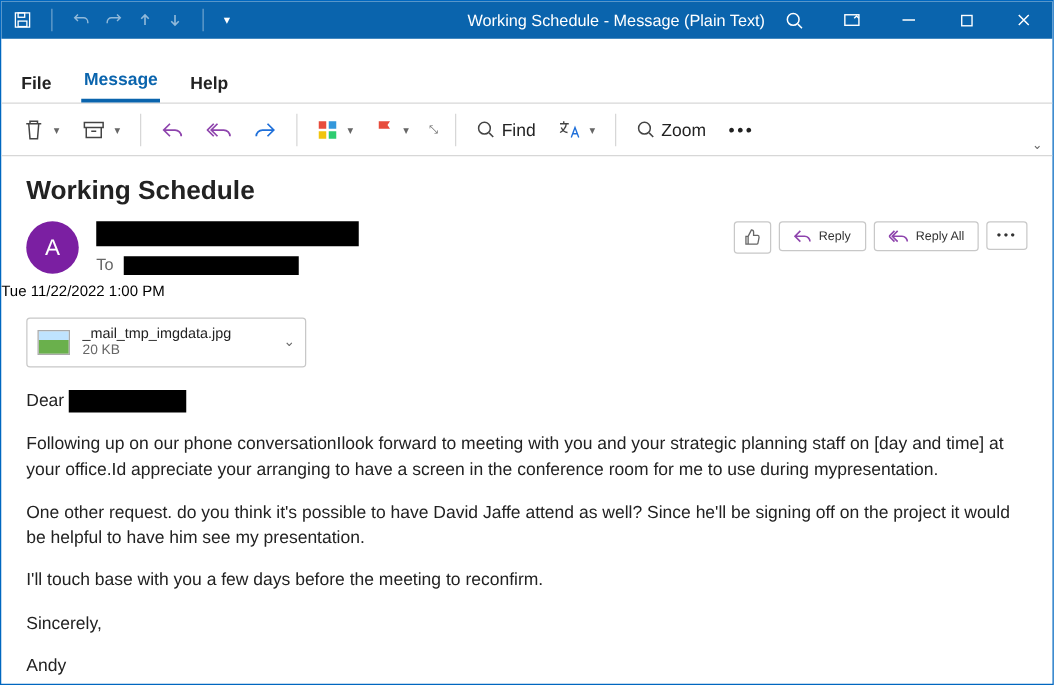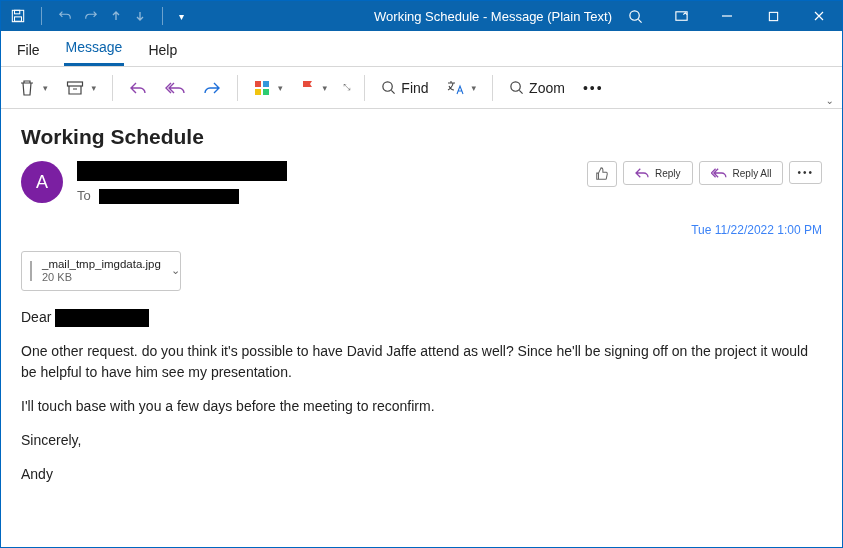--- a/index.html
+++ b/index.html
@@ -5,21 +5,21 @@
   * { box-sizing: border-box; margin: 0; padding: 0; }
   body { font-family: "Segoe UI", Arial, sans-serif; font-size: 14px; color: #222; background: #fff; width: 843px; height: 548px; border: 1px solid #0067c0; overflow: hidden; }
   
   .titlebar { background: #0a64ad; height: 30px; display: flex; align-items: center; color: #fff; font-size: 12px; }
   .titlebar .qat { display: flex; align-items: center; gap: 12px; padding-left: 10px; }
   .titlebar .qat-sep { width: 1px; height: 18px; background: rgba(255,255,255,.4); margin: 0 4px; }
   .titlebar .title { flex: 1; text-align: right; font-size: 13px; }
   .titlebar .wincontrols { display: flex; align-items: center; gap: 0; }
   .titlebar .wincontrols div { width: 46px; height: 30px; display: flex; align-items: center; justify-content: center; }
   
-  .menubar { height: 36px; border-bottom: 1px solid #d7d7d7; display: flex; align-items: flex-end; padding: 0 14px; gap: 22px; font-size: 14px; }
+  .menubar { height: 52px; border-bottom: 1px solid #d7d7d7; display: flex; align-items: flex-end; padding: 0 14px; gap: 22px; font-size: 14px; font-weight: bold; }
   .menuitem { padding: 6px 2px 8px 2px; color: #222; }
   .menuitem.active { color: #0a64ad; border-bottom: 3px solid #0a64ad; padding-bottom: 8px; }
   
   .ribbon { height: 42px; border-bottom: 1px solid #d7d7d7; display: flex; align-items: center; padding: 0 12px; gap: 6px; position: relative; }
   .ribbon .sep { width: 1px; height: 26px; background: #d7d7d7; margin: 0 4px; }
   .ribbon-btn { display: flex; align-items: center; gap: 5px; padding: 4px 6px; font-size: 14px; color: #222; }
   .ribbon .launcher { font-size: 9px; color: #666; padding: 2px 4px; }
   .caret { font-size: 9px; color: #666; margin-left: 3px; }
   .ribbon .expand { position:absolute; right:8px; bottom:2px; font-size:10px; color:#666;}
   
@@ -27,24 +27,24 @@
   
   .headerblock { display: flex; padding: 6px 20px 0 20px; gap: 14px; }
   .avatar { width: 42px; height: 42px; border-radius: 50%; background: #7b1fa2; color: #fff; display: flex; align-items: center; justify-content: center; font-size: 18px; flex-shrink: 0; }
   .fromto { flex: 1; }
   .redactbar { background: #000; display: inline-block; }
   .tolabel { font-size: 13px; color: #666; }
   
   .actionrow { display: flex; gap: 6px; align-items: flex-start; }
   .actbtn { border: 1px solid #c8c8c8; border-radius: 3px; padding: 5px 11px; font-size: 10px; display: flex; align-items: center; gap: 6px; color: #333; }
   .actbtn.sm { padding: 5px 7px; }
-  .datetime { text-align: right; font-size: 12px; color: #3b82f6; padding: 6px 20px 0 0; margin-top: 13px; }
+  .datetime { font-size: 12px; color: #000000; padding: 6px 20px 0 0; }
   
   .attachbox { margin: 14px 20px 6px 20px; display:inline-flex; }
-  .attach { border: 1px solid #c8c8c8; border-radius: 3px; display: flex; align-items: center; padding: 5px 8px; gap: 10px; width: 160px; }
+  .attach { border: 1px solid #c8c8c8; border-radius: 3px; display: flex; align-items: center; padding: 5px 8px; gap: 10px; width: 224px; }
   .attach .thumb { width: 26px; height: 20px; background: linear-gradient(#bfe3ff 40%, #6ab04c 40%); border: 1px solid #aaa; }
   .attach .meta { font-size: 11.5px; line-height: 1.25; flex:1;}
   .attach .chev { color:#666; font-size:11px;}
   
   .body { padding: 10px 20px; font-size: 14px; line-height: 1.45; }
   .body p { margin-bottom: 14px; }
   
   svg { display: block; }
 </style>
 </head>
@@ -249,20 +249,21 @@
     <div class="chev">⌄</div>
   </div>
 </div>
 
 
 <div class="body">
   <p>
     <span>Dear</span>
     <span class="redactbar" style="width:94px;height:18px;vertical-align:middle;"></span>
   </p>
+  <p>Following up on our phone conversationIlook forward to meeting with you and your strategic planning staff on [day and time] at your office.Id appreciate your arranging to have a screen in the conference room for me to use during mypresentation.</p>
   <p>One other request. do you think it's possible to have David Jaffe attend as well? Since he'll be signing off on the project it would be helpful to have him see my presentation.</p>
   <p>I'll touch base with you a few days before the meeting to reconfirm.</p>
   <p>Sincerely,</p>
   <p>Andy</p>
 </div>
 
 
 
 
 </body></html>

